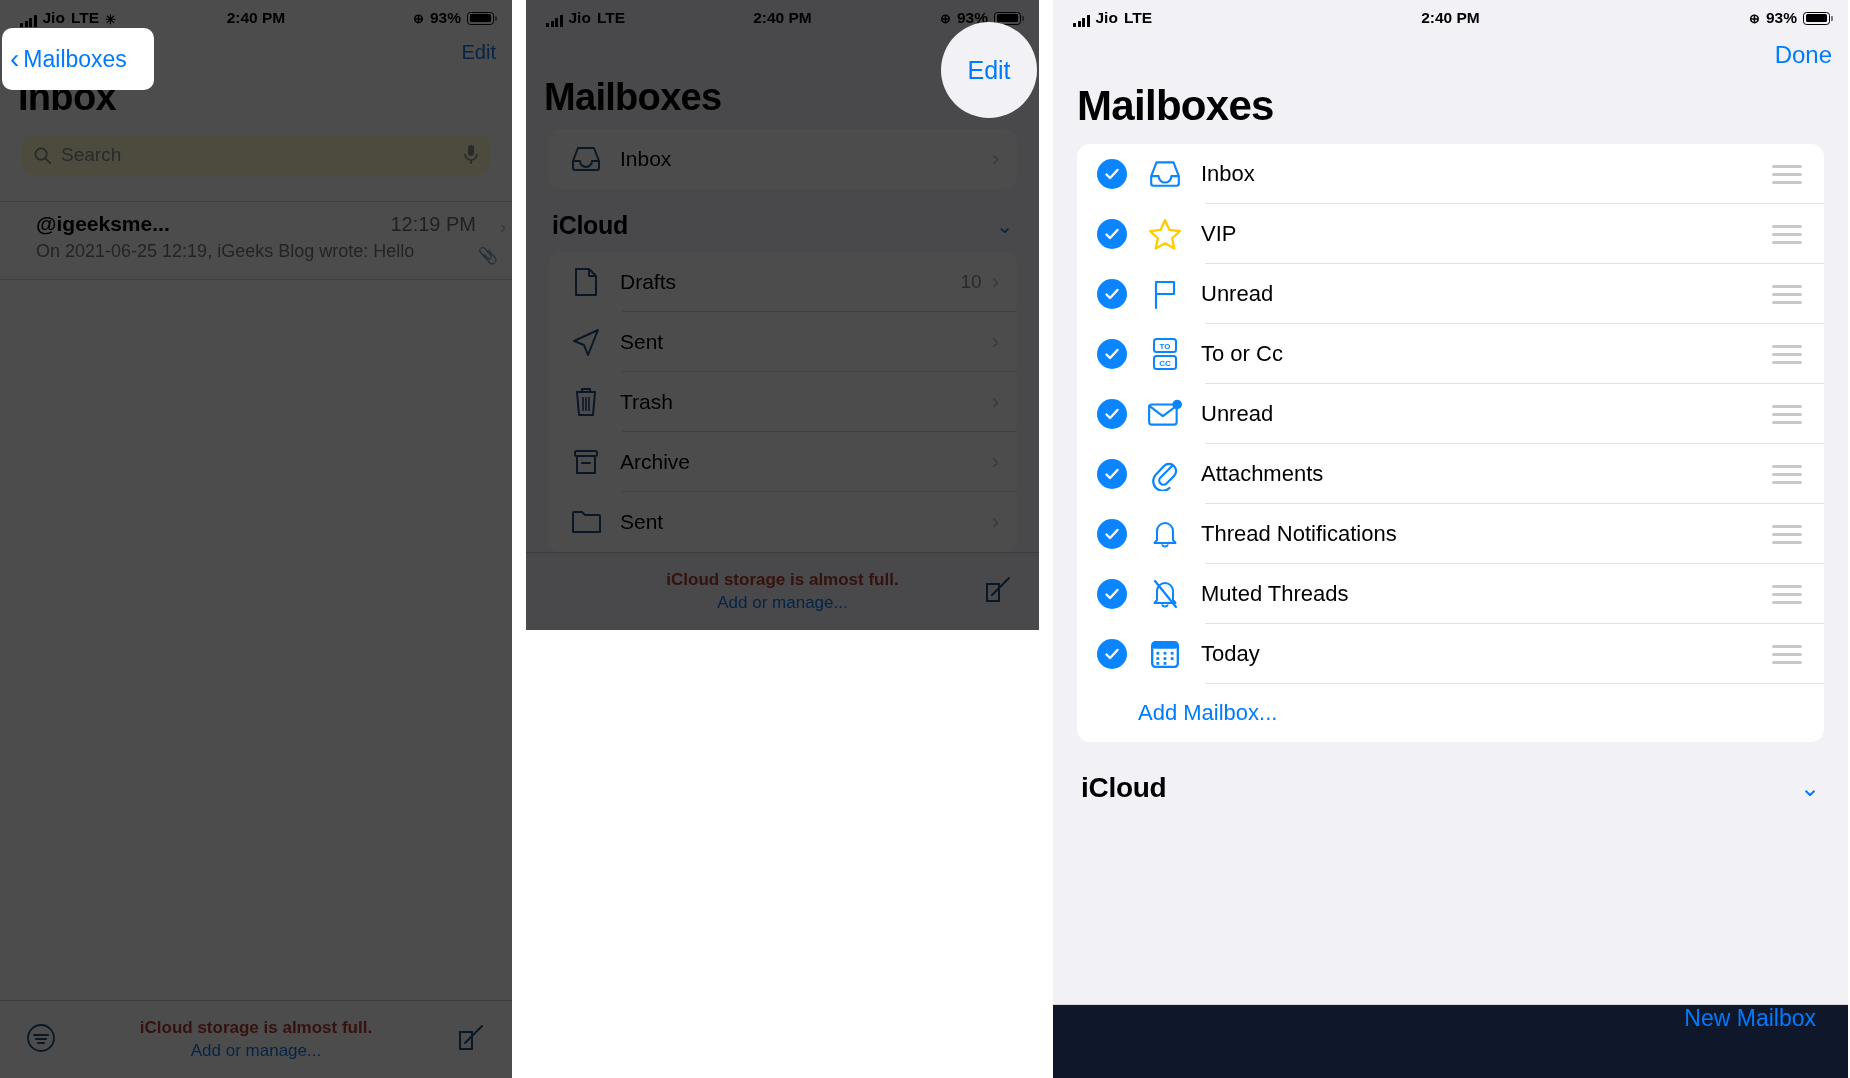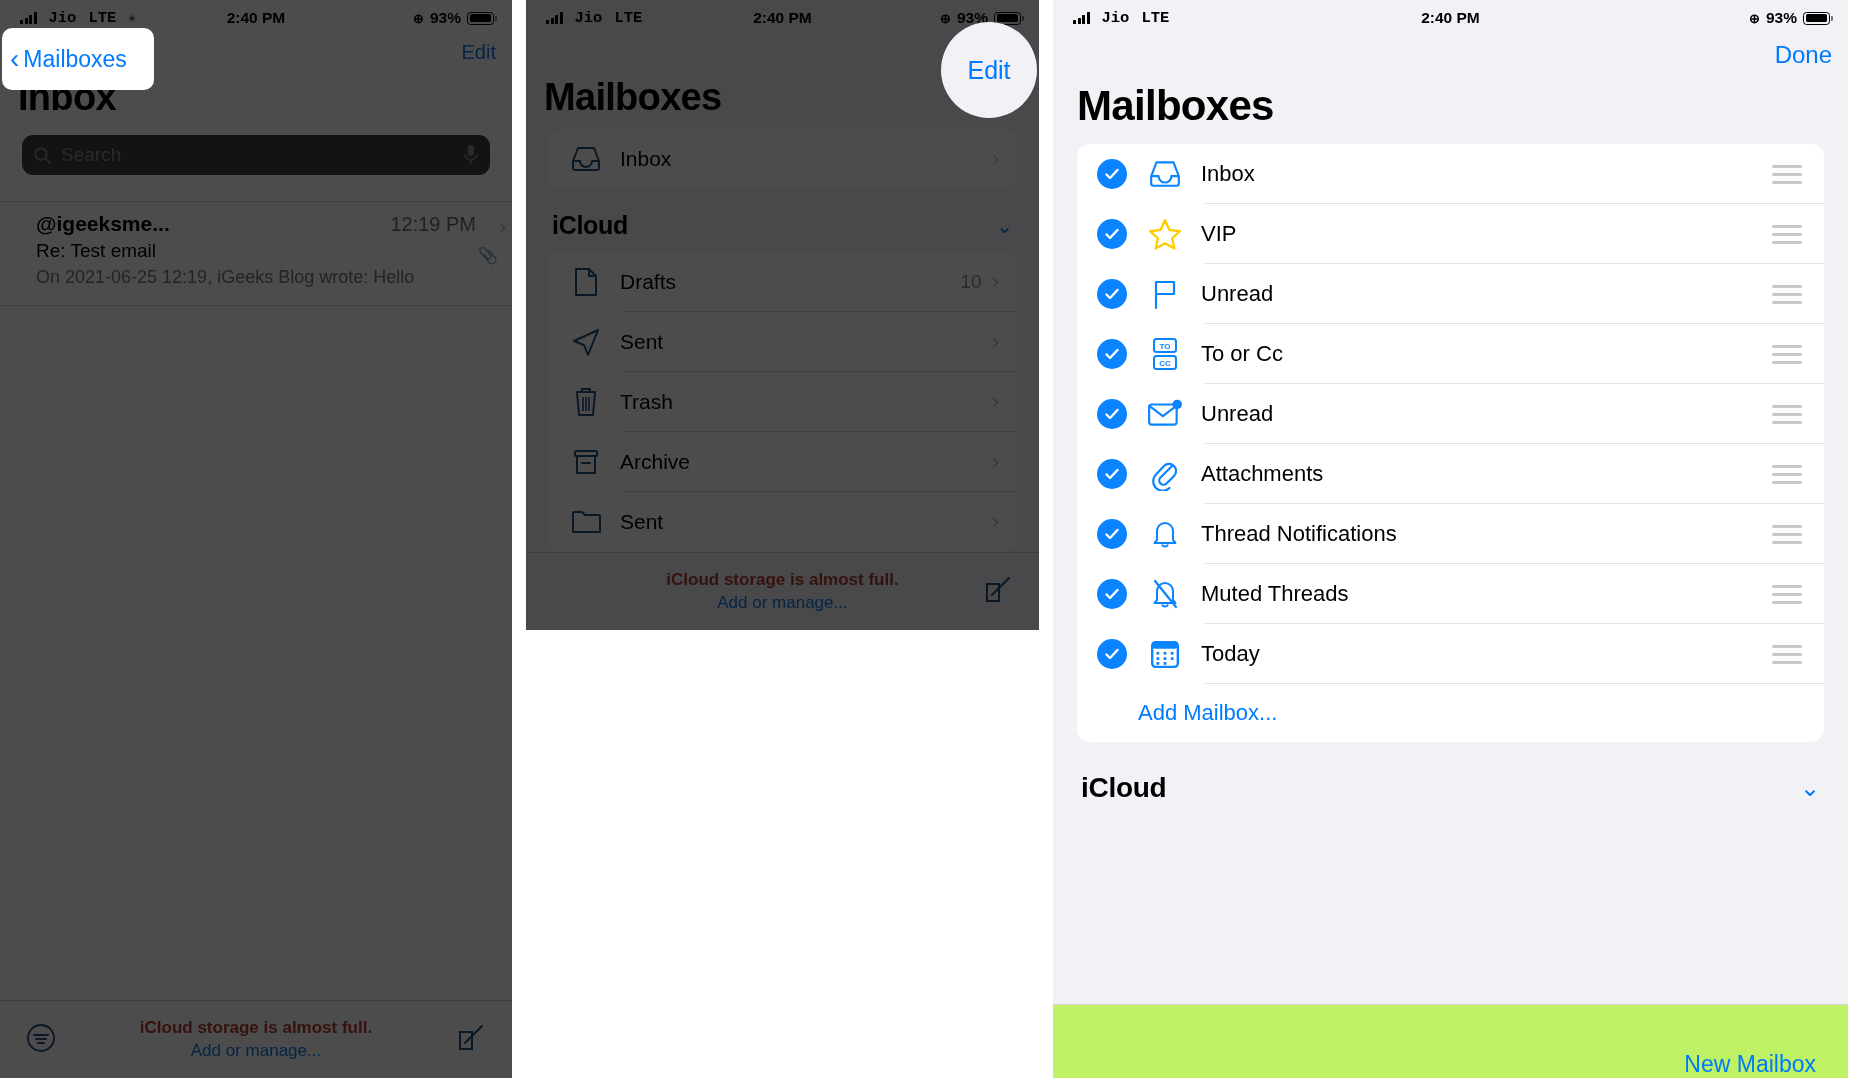--- a/index.html
+++ b/index.html
@@ -20,21 +20,21 @@
 
   
   .dim { filter: brightness(0.30) saturate(0.85); }
 
   
   .statusbar {
     height: 30px; display:flex; align-items:center;
     padding: 6px 18px 0 20px; font-size: 15.5px; font-weight: 600;
     color:#000; position: relative;
   }
-  .sb-left { display:flex; align-items:center; gap: 12px; font-family: Liberation Mono, monospace; }
+  .sb-left { display:flex; align-items:flex-end; gap: 6px; }
   .sb-center { position:absolute; left:0; right:0; text-align:center; font-weight:600; pointer-events:none;}
   .sb-right { margin-left:auto; display:flex; align-items:center; gap:6px; z-index:2;}
   .bars { display:flex; align-items:flex-end; gap:1.5px; height:12px; }
   .bars i { display:block; width:3px; background:#000; border-radius:.5px; }
   .bars i:nth-child(1){height:4px}
   .bars i:nth-child(2){height:6.5px}
   .bars i:nth-child(3){height:9px}
   .bars i:nth-child(4){height:12px}
   .battery { width: 27px; height: 13px; border: 1.6px solid #000; border-radius: 3.5px; position: relative; }
   .battery::after { content:""; position:absolute; right:-4px; top:3.5px; width:2px; height:5px; background:#000; border-radius:0 1px 1px 0; opacity:.5;}
@@ -45,21 +45,21 @@
   .navbar { height: 44px; display:flex; align-items:center; padding: 0 16px; position:relative; }
   .nav-left { display:flex; align-items:center; color:#007aff; font-size:21px; }
   .nav-left .chev { font-size: 26px; font-weight: 300; margin-right: 4px; line-height: 1; display:inline-block; transform: translateY(-1px);}
   .nav-right { margin-left:auto; color:#007aff; font-size:20px; }
 
   .largetitle { font-size: 38px; font-weight: 700; letter-spacing: -0.7px; padding: 2px 18px 10px 18px; color:#000;}
 
   
   .p1body { background:#fff; height: 1078px; display:flex; flex-direction:column;}
   .searchbar {
-    margin: 6px 22px 0 22px; height: 40px; border-radius: 11px; background:#404040;
+    margin: 6px 22px 0 22px; height: 40px; border-radius: 11px; background:#fef9c3;
     display:flex; align-items:center; padding: 0 11px; color:#8b8b90; font-size:19px; gap:9px;
   }
   .searchbar .mic { margin-left:auto; }
   .maillist { margin-top: 26px; border-top: 1px solid #d6d6da; }
   .mailrow { padding: 10px 18px 14px 36px; border-bottom: 1px solid #d6d6da; position:relative;}
   .mailrow .top { display:flex; align-items:baseline; }
   .mailrow .sender { font-size: 21px; font-weight: 700; color:#000; }
   .mailrow .time { margin-left:auto; font-size: 20px; color:#6c6c70; padding-right: 18px;}
   .mailrow .chev { position:absolute; right: 6px; top: 14px; color:#b9b9be; font-size:19px;}
   .mailrow .subject { font-size: 19px; color:#000; margin-top: 4px;}
@@ -92,21 +92,21 @@
   .editrow { display:flex; align-items:center; height: 60px; padding-left: 20px; position:relative;}
   .editrow .check { width: 30px; height:30px; border-radius:50%; background:#0a84ff; display:flex; align-items:center; justify-content:center; flex: 0 0 auto;}
   .editrow .check svg { display:block; }
   .editrow .ei { width: 44px; display:flex; justify-content:center; align-items:center; margin-left: 16px; margin-right: 14px;}
   .editrow .label { font-size: 22px; color:#000;}
   .editrow .grip { margin-left:auto; padding-right: 22px; display:flex; flex-direction:column; gap:5px;}
   .editrow .grip i { display:block; width: 30px; height: 3px; background:#c8c8cc; border-radius:2px;}
   .editrow .sep { position:absolute; left: 128px; right: 0; bottom:0; height:1px; background:#e2e2e6;}
   .addrow { height: 58px; display:flex; align-items:center; padding-left: 61px; font-size:22px; color:#007aff;}
 
-  .bottombar { position:absolute; left:0; right:0; bottom:0; height: 74px; background:#bef264; border-top:1px solid #d7d7dc; display:flex; align-items:flex-end; justify-content:flex-end; padding-right: 32px;}
+  .bottombar { position:absolute; left:0; right:0; bottom:0; height: 74px; background:#0f172a; border-top:1px solid #d7d7dc; display:flex; align-items:flex-start; justify-content:flex-end; padding-right: 32px;}
   .bottombar .nm { color:#007aff; font-size: 23px;}
 
   
   .hl-rect {
     position:absolute; background:#fff; border-radius: 10px;
     display:flex; align-items:center; z-index: 30;
   }
   .hl-circle {
     position:absolute; background:#f2f1f6; border-radius:50%;
     display:flex; align-items:center; justify-content:center; z-index:30;
@@ -166,21 +166,20 @@
             </svg>
         </div>
 
         <div class="maillist">
           <div class="mailrow">
             <div class="top">
               <span class="sender">@igeeksme...</span>
               <span class="time">12:19 PM</span>
             </div>
             <span class="chev">›</span>
-            <div class="subject">Re: Test email</div>
             <div class="preview">On 2021-06-25 12:19, iGeeks Blog wrote: Hello</div>
             <span class="clip">📎</span>
           </div>
         </div>
 
         <div class="toolbar">
           <span class="icon-l">
             <svg width="30" height="30" viewBox="0 0 30 30">
                 <circle cx="15" cy="15" r="13" fill="none" stroke="#1b4f86" stroke-width="1.8"></circle>
                 <line x1="8" y1="12" x2="22" y2="12" stroke="#1b4f86" stroke-width="2" stroke-linecap="round"></line>

